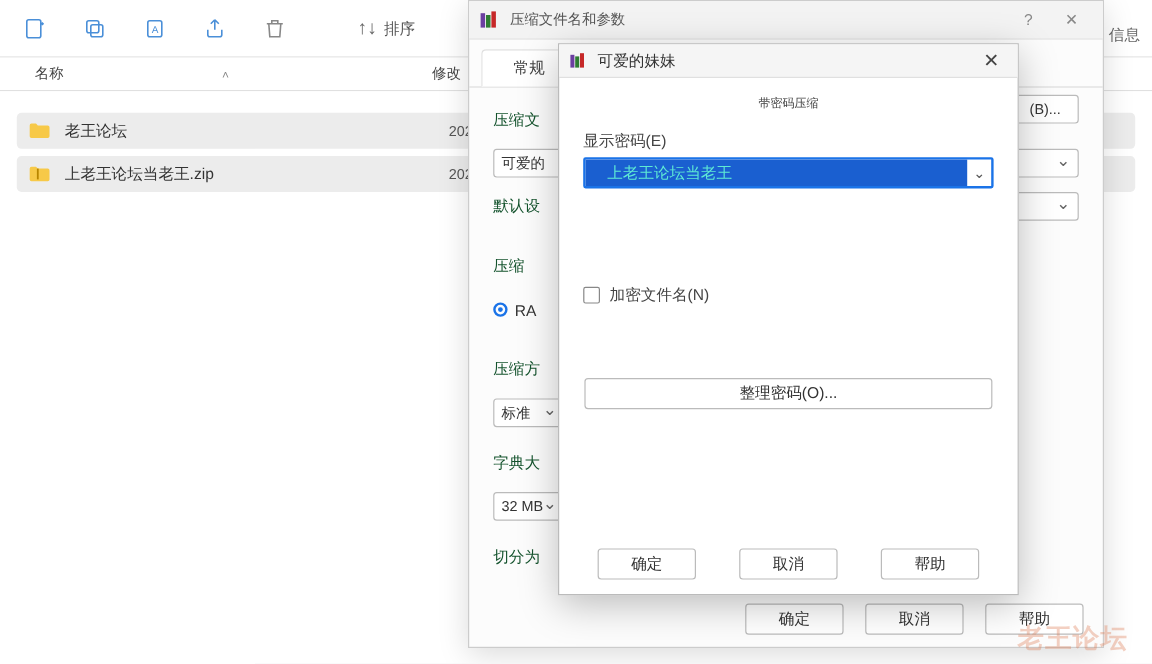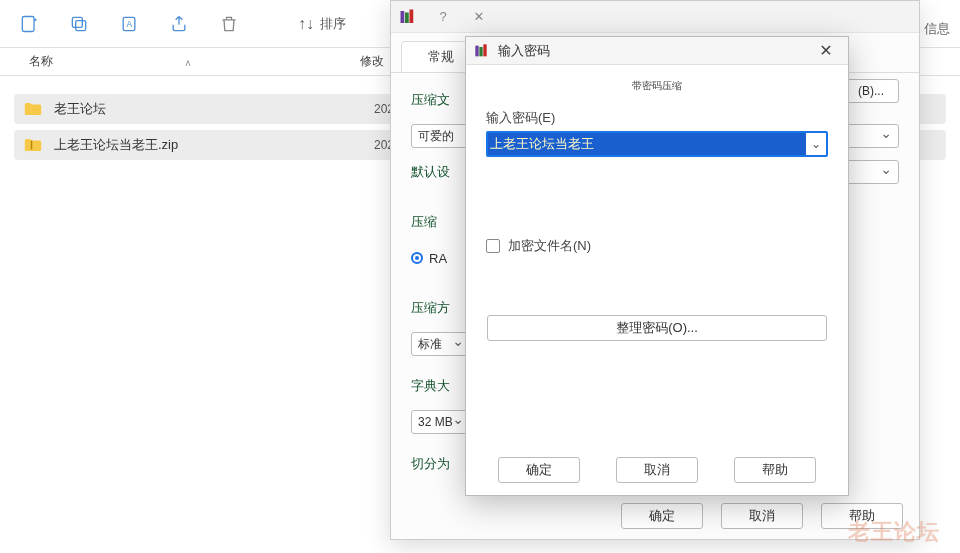--- a/index.html
+++ b/index.html
@@ -48,21 +48,21 @@
 
 .pw-dialog { position: absolute; left: 465px; top: 36px; width: 384px; height: 460px; background: #fff; border: 1px solid #bbb; box-shadow: 0 8px 30px rgba(0,0,0,.25); z-index: 10; }
 .pw-dialog .titlebar { height: 28px; display: flex; align-items: center; padding: 0 8px; background: #f5f5f5; border-bottom: 1px solid #e0e0e0; }
 .pw-dialog .titlebar .app-ico { width: 16px; height: 16px; margin-right: 8px; }
 .pw-dialog .titlebar .title { flex: 1; font-size: 13px; color: #333; }
 .pw-dialog .titlebar .close { width: 28px; height: 24px; display: flex; align-items: center; justify-content: center; cursor: pointer; font-size: 16px; color: #444; }
 .pw-dialog .body { padding: 14px 20px; }
 .pw-dialog .subtitle { text-align: center; font-size: 10px; color: #444; margin-bottom: 16px; }
 .pw-dialog .field-lbl { font-size: 13px; color: #444; margin-bottom: 4px; }
 .pw-dialog .pw-combo { width: 100%; height: 26px; border: 2px solid #1a73e8; border-radius: 2px; display: flex; align-items: center; }
-.pw-dialog .pw-combo .pw-val { flex: 1; padding: 0 2px; background: #1a5fd0; color: #fef9c3; font-size: 13px; height: 100%; display: flex; align-items: center; }
+.pw-dialog .pw-combo .pw-val { flex: 1; padding: 0 18px; background: #1a5fd0; color: #5eead4; font-size: 13px; height: 100%; display: flex; align-items: center; }
 .pw-dialog .pw-combo .drop { width: 20px; display: flex; align-items: center; justify-content: center; color: #555; font-size: 12px; }
 .pw-dialog .checks { margin-top: 80px; }
 .pw-dialog .chk { display: flex; align-items: center; gap: 8px; margin-bottom: 8px; font-size: 13px; color: #444; }
 .pw-dialog .chk .box { width: 14px; height: 14px; border: 1px solid #888; border-radius: 2px; display: flex; align-items: center; justify-content: center; }
 .pw-dialog .chk .box.checked { background: #1a73e8; border-color: #1a73e8; }
 .pw-dialog .chk .box.checked::after { content: "✓"; color: #fff; font-size: 11px; line-height: 1; }
 .pw-dialog .org-btn { width: 340px; height: 26px; margin: 60px auto 0; border: 1px solid #bbb; border-radius: 3px; background: #fff; display: flex; align-items: center; justify-content: center; font-size: 13px; cursor: pointer; }
 .pw-dialog .footer { position: absolute; bottom: 12px; left: 0; right: 0; display: flex; justify-content: center; gap: 36px; }
 
 .right-edge { position: absolute; right: 10px; top: 20px; font-size: 13px; color: #666; }
@@ -140,20 +140,21 @@
 
 <span class="right-edge">信息</span>
 
 <div class="dlg-parent">
   <div class="titlebar">
     <svg class="app-ico rar-ico" viewBox="0 0 24 24">
         <rect class="book1" x="2" y="4" width="5" height="16"></rect>
         <rect class="book2" x="8" y="6" width="5" height="14"></rect>
         <rect class="book3" x="14" y="2" width="5" height="18"></rect>
       </svg>
+    <span class="title">压缩文件名和参数</span>
     <span class="winbtn">?</span>
     <span class="winbtn">✕</span>
   </div>
   <div class="tabs">
     <div class="tab active">常规</div>
   </div>
   <div class="body" style="position:relative">
     <div class="info-btn">(B)...</div>
     <div class="row">
         <span class="lbl">压缩文</span>
@@ -205,26 +206,26 @@
   </div>
 </div>
 
 <div class="pw-dialog">
   <div class="titlebar">
     <svg class="app-ico rar-ico" viewBox="0 0 24 24">
         <rect class="book1" x="2" y="4" width="5" height="16"></rect>
         <rect class="book2" x="8" y="6" width="5" height="14"></rect>
         <rect class="book3" x="14" y="2" width="5" height="18"></rect>
       </svg>
-    <span class="title">输入密码</span>
+    <span class="title">可爱的妹妹</span>
     <span class="close">✕</span>
   </div>
   <div class="body">
     <div class="subtitle">带密码压缩</div>
-    <div class="field-lbl">输入密码(E)</div>
+    <div class="field-lbl">显示密码(E)</div>
     <div class="pw-combo">
       <span class="pw-val">上老王论坛当老王</span>
       <span class="drop">⌄</span>
     </div>
     <div class="checks">
       <label class="chk">
         <span class="box"></span>
         <span>加密文件名(N)</span>
       </label>
     </div>

